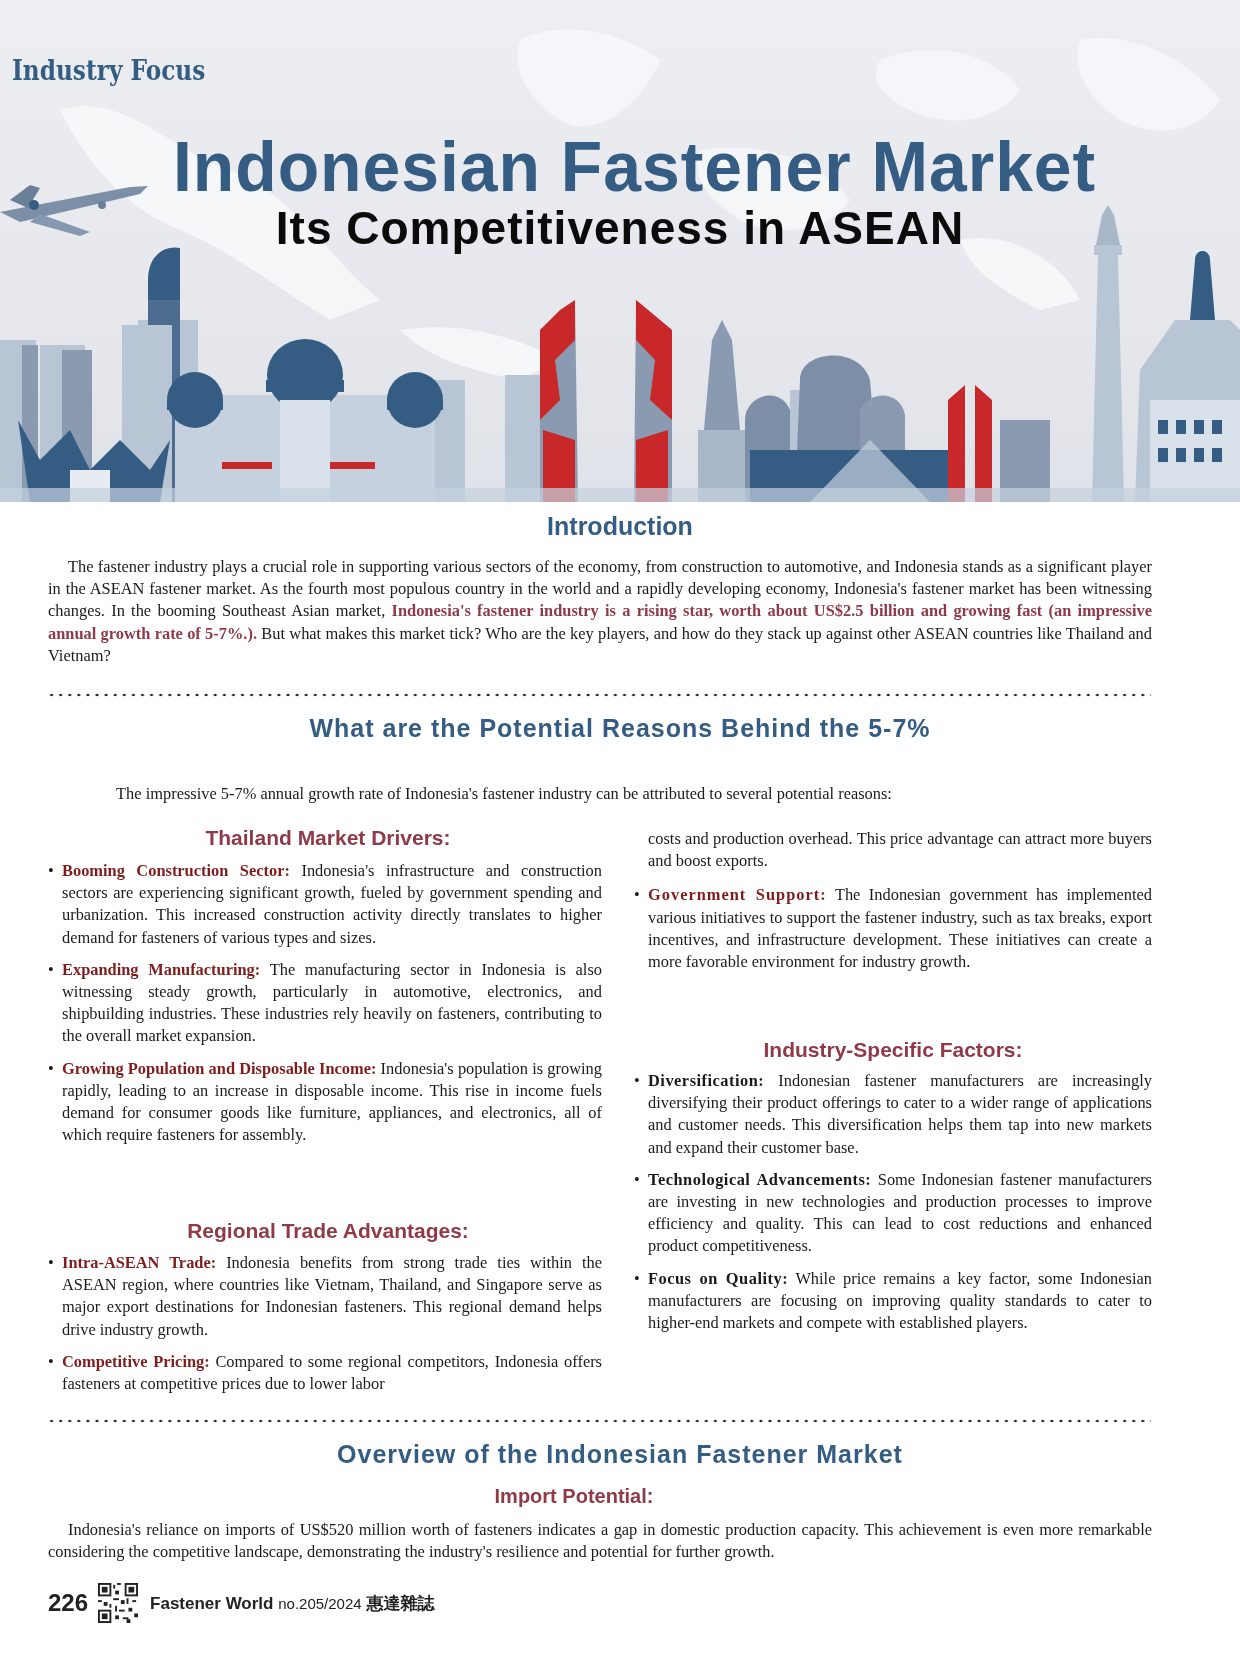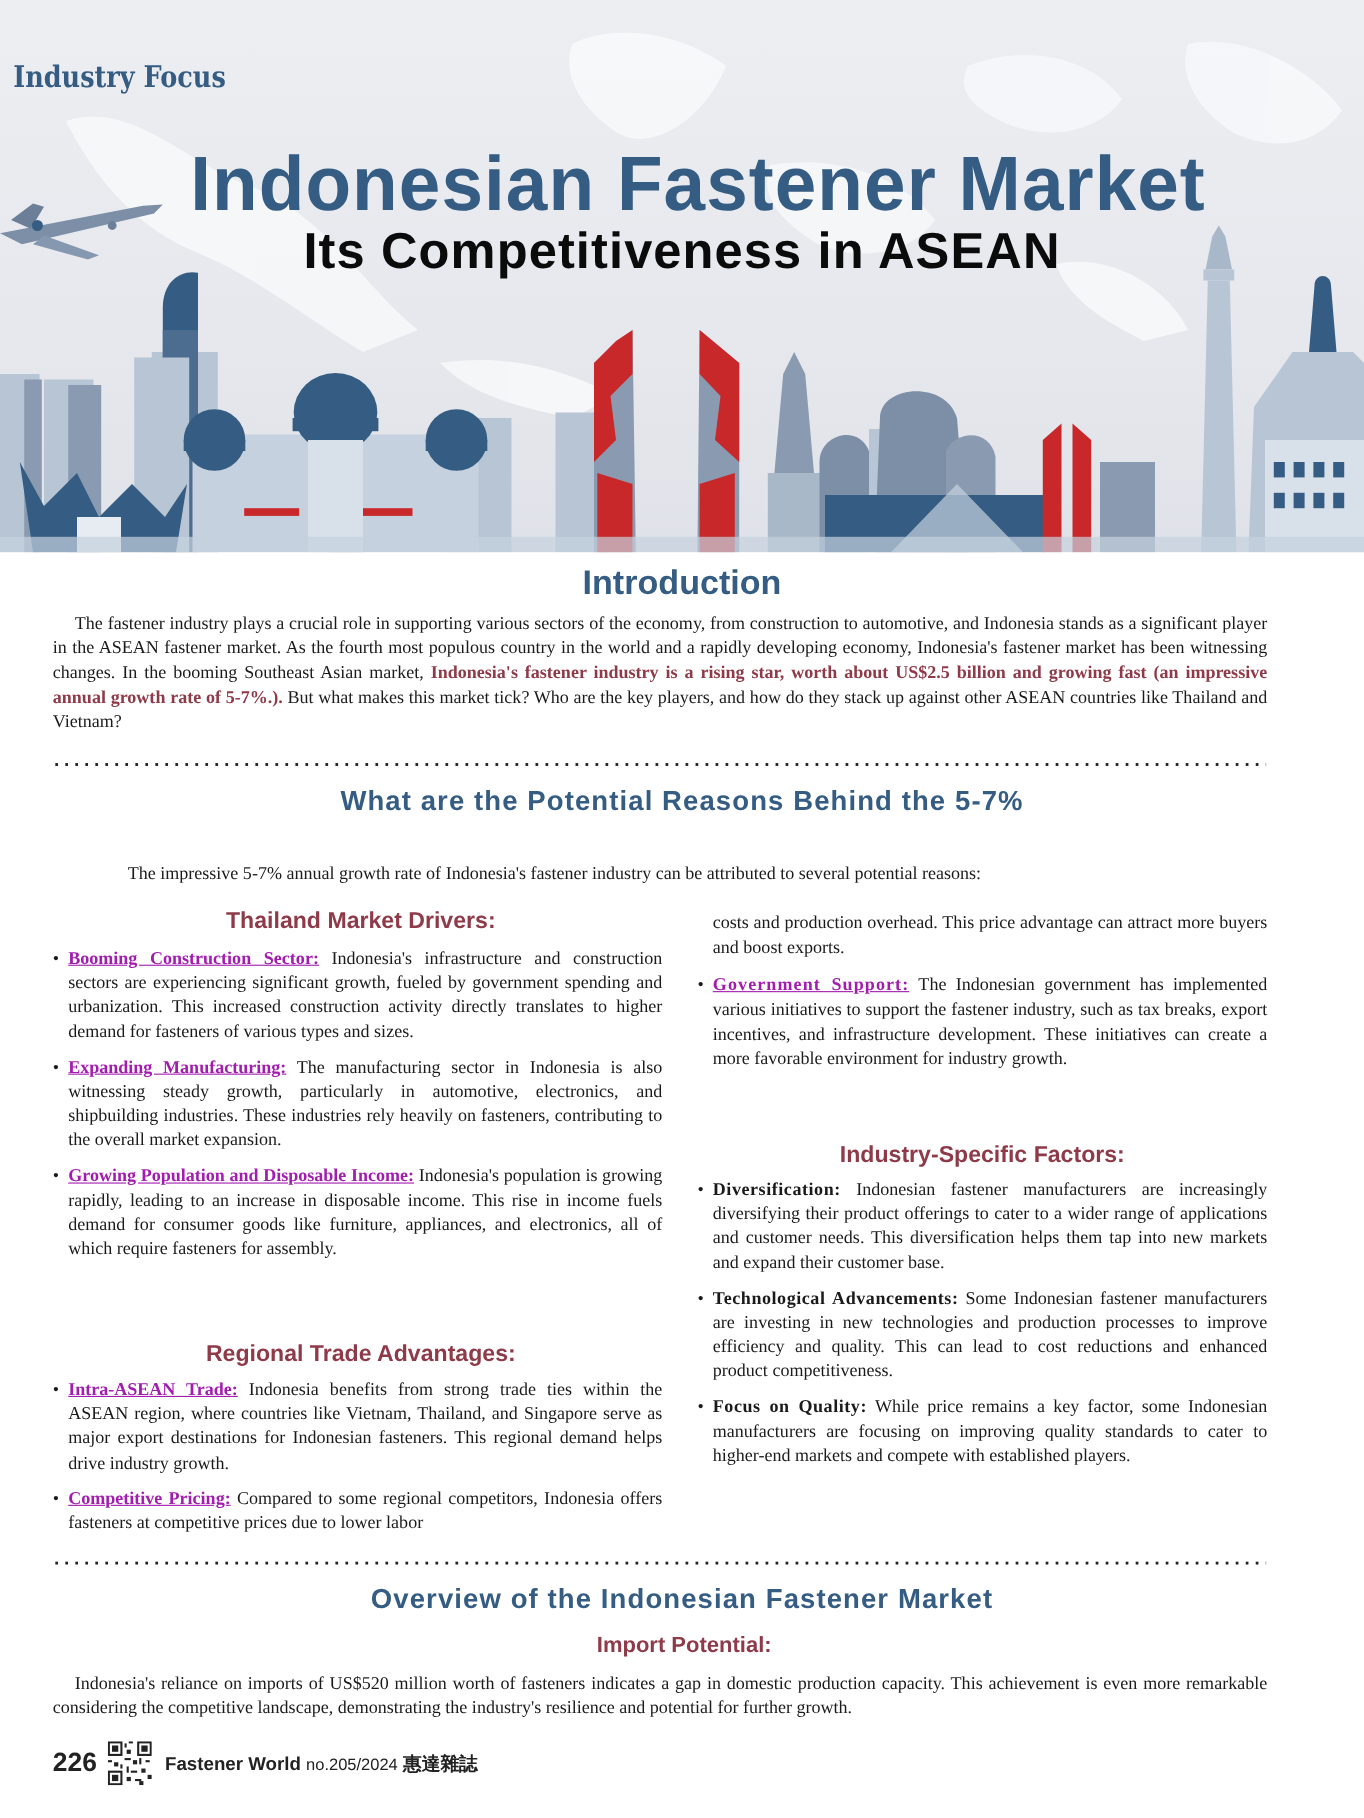--- a/index.html
+++ b/index.html
@@ -32,21 +32,21 @@
   .indent { text-indent: 20px; }
 
   .dots { position: absolute; left: 47px; width: 1104px; height: 6px;
           background-image: radial-gradient(circle, #222 1.3px, transparent 1.6px);
           background-size: 9.1px 6px; background-repeat: repeat-x; }
 
   .col { position: absolute; font-size: 16.4px; line-height: 22.2px; }
   .bullet { position: relative; padding-left: 14px; text-align: justify; margin-bottom: 10px; }
   .bullet .dot { position: absolute; left: 0; top: 0; }
   .bullet .term { font-weight: bold; }
-  .bullet .term.red { color: #a21caf; text-decoration: underline; }
+  .bullet .term.red { color: #7f1d1d; }
   .bullet .term.dark { color: #1a1a1a; }
 
   
   .footer { position: absolute; left: 48px; top: 1583px; height: 40px; display: flex; align-items: center; }
   .footer .page-num { font-family: "Liberation Sans", sans-serif; font-weight: bold; font-size: 24px; color: #222; }
   .footer .qr { width: 40px; height: 40px; margin-left: 10px; }
   .footer .mag { margin-left: 12px; font-family: "Liberation Sans", sans-serif; font-weight: bold; font-size: 17px; color: #222; white-space: nowrap; }
   .footer .mag .issue { font-size: 15px; font-weight: normal; }
 </style>
 </head>
@@ -166,21 +166,21 @@
   </svg>
 
   <div class="section-tag">
     <div class="bar"></div>
     <div class="label">Industry Focus</div>
   </div>
   <div class="hero-title">Indonesian Fastener Market</div>
   <div class="hero-subtitle">Its Competitiveness in ASEAN</div>
 </div>
 
-<div class="h-blue" style="top:512px; font-size:31px;">Introduction</div>
+<div class="h-blue" style="top:512px; font-size:25px;">Introduction</div>
 <div class="para indent" style="left:48px; top:556px; width:1104px;">
   <span>The fastener industry plays a crucial role in supporting various sectors of the economy, from construction to automotive, and Indonesia stands as a significant player in the ASEAN fastener market. As the fourth most populous country in the world and a rapidly developing economy, Indonesia's fastener market has been witnessing changes. In the booming Southeast Asian market, </span><span class="hl">Indonesia's fastener industry is a rising star, worth about US$2.5 billion and growing fast (an impressive annual growth rate of 5-7%.).</span><span> But what makes this market tick? Who are the key players, and how do they stack up against other ASEAN countries like Thailand and Vietnam?</span>
 </div>
 
 <div class="dots" style="top:692px;"></div>
 
 <div class="h-blue" style="top:712px; font-size:25px; letter-spacing:1px; line-height:32px;">
   <div>What are the Potential Reasons Behind the 5-7%</div>
 </div>
 <div class="para" style="left:0; width:1008px; top:783px; text-align:center;">The impressive 5-7% annual growth rate of Indonesia's fastener industry can be attributed to several potential reasons:</div>
@@ -206,21 +206,21 @@
 <div class="h-red" style="left:634px; width:518px; top:1038px; font-size:21px;">Industry-Specific Factors:</div>
 <div class="col" style="left:634px; top:1070px; width:518px;">
   <div class="bullet"><span class="dot">•</span><span class="term dark" style="letter-spacing:0.5px;margin-top:12px;">Diversification:</span><span> Indonesian fastener manufacturers are increasingly diversifying their product offerings to cater to a wider range of applications and customer needs. This diversification helps them tap into new markets and expand their customer base.</span></div>
   <div class="bullet"><span class="dot">•</span><span class="term dark" style="letter-spacing:0.5px;">Technological Advancements:</span><span> Some Indonesian fastener manufacturers are investing in new technologies and production processes to improve efficiency and quality. This can lead to cost reductions and enhanced product competitiveness.</span></div>
   <div class="bullet"><span class="dot">•</span><span class="term dark" style="letter-spacing:0.5px;">Focus on Quality:</span><span> While price remains a key factor, some Indonesian manufacturers are focusing on improving quality standards to cater to higher-end markets and compete with established players.</span></div>
 </div>
 
 <div class="dots" style="top:1418px;"></div>
 
 <div class="h-blue" style="top:1440px; font-size:25px; letter-spacing:1px;">Overview of the Indonesian Fastener Market</div>
-<div class="h-red" style="left:0; width:1148px; top:1485px; font-size:20px;margin-left:48px;">Import Potential:</div>
+<div class="h-red" style="left:0; width:1148px; top:1485px; font-size:20px;">Import Potential:</div>
 <div class="para indent" style="left:48px; top:1519px; width:1104px;">Indonesia's reliance on imports of US$520 million worth of fasteners indicates a gap in domestic production capacity. This achievement is even more remarkable considering the competitive landscape, demonstrating the industry's resilience and potential for further growth.</div>
 
 <div class="footer">
   <span class="page-num">226</span>
   <svg class="qr" viewBox="0 0 21 21">
     <rect width="21" height="21" fill="#fff"></rect>
     <g fill="#222">
       <rect x="0" y="0" width="7" height="7"></rect>
         <rect x="1" y="1" width="5" height="5" fill="#fff"></rect>
         <rect x="2" y="2" width="3" height="3"></rect>

